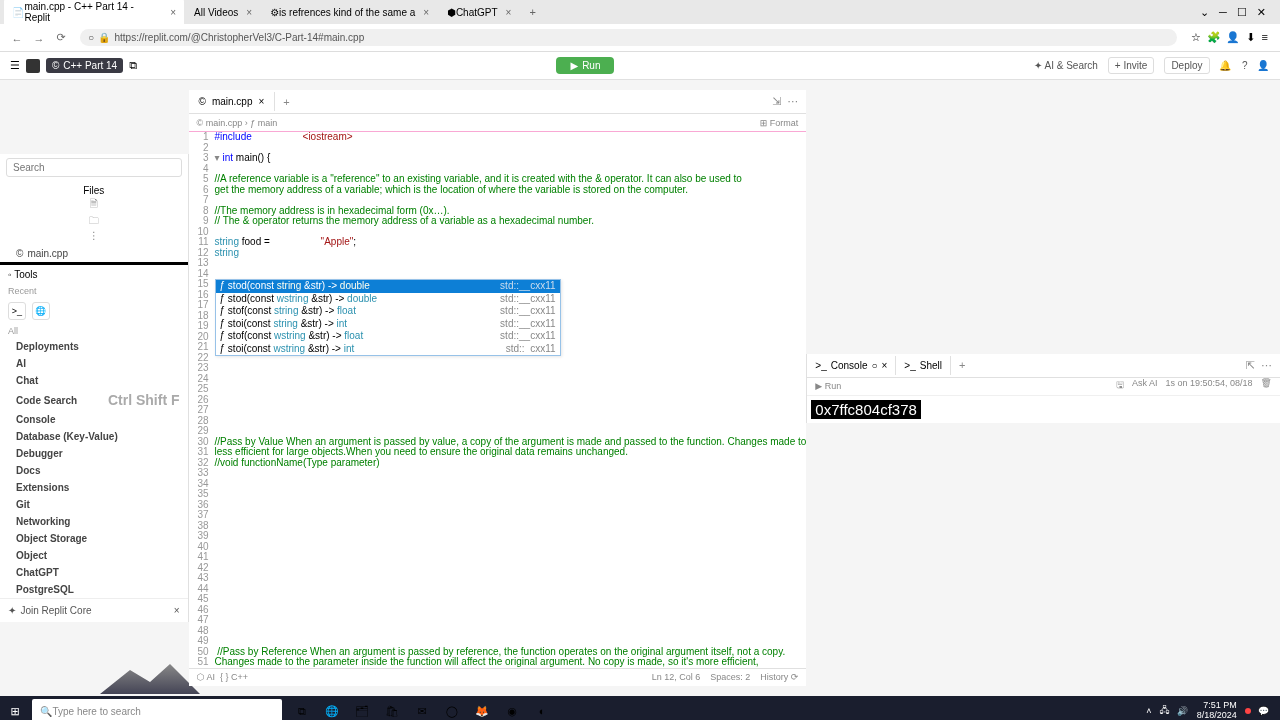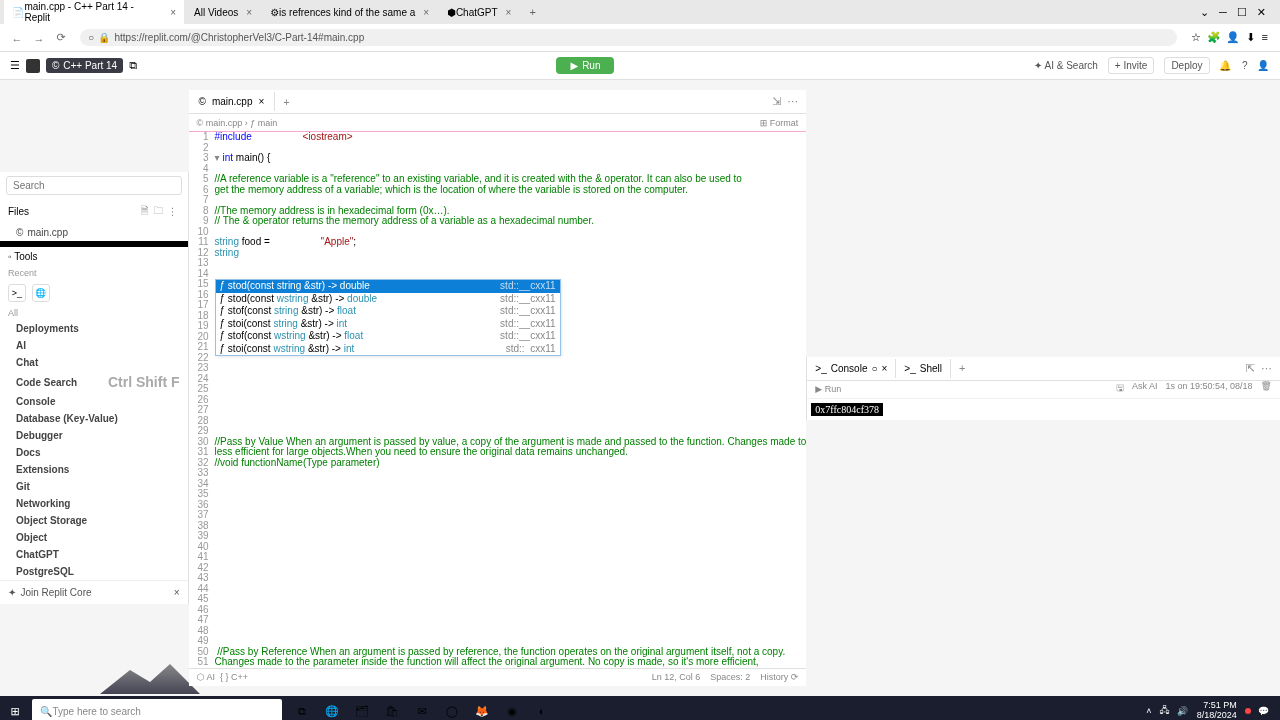--- a/index.html
+++ b/index.html
@@ -25,26 +25,26 @@
 .replit-header .proj { background: #3a3a44; color: #fff; padding: 2px 6px; border-radius: 3px; font-size: 10px; display: flex; align-items: center; gap: 4px; }
 .replit-header .run-btn { background: #4caf50; color: #fff; padding: 3px 14px; border-radius: 4px; font-size: 10px; margin: 0 auto; display: flex; align-items: center; gap: 4px; }
 .replit-header .right { display: flex; align-items: center; gap: 10px; font-size: 10px; color: #555; }
 .replit-header .right .hbtn { padding: 2px 6px; border: 1px solid #ddd; border-radius: 3px; }
 
 
 .workspace { display: flex; height: 616px; align-items: center; }
 .sidebar { width: 195px; background: #fff; border-right: 1px solid #e0e0e0; display: flex; flex-direction: column; }
 .sidebar .search { padding: 4px 6px; }
 .sidebar .search input { width: 100%; padding: 3px 6px; border: 1px solid #ddd; border-radius: 3px; font-size: 10px; }
-.sidebar .files-hdr { display: flex; align-items: center; padding: 4px 8px; font-size: 10px; }
+.sidebar .files-hdr { display: flex; align-items: center; padding: 4px 20px; font-size: 10px; flex-direction: column; }
 .sidebar .files-hdr .title { flex: 1; }
 .sidebar .files-hdr .icon { width: 14px; text-align: center; color: #888; }
 .sidebar .file-item { padding: 3px 8px 3px 16px; font-size: 10px; color: #444; display: flex; align-items: center; gap: 4px; }
 .sidebar .spacer { flex: 1; }
-.sidebar .tools-hdr { padding: 4px 8px; font-size: 10px; border-top: 6px solid #000000; }
+.sidebar .tools-hdr { padding: 4px 8px; font-size: 10px; border-top: 3px solid #000000; }
 .sidebar .tools-sub { padding: 2px 8px; font-size: 9px; color: #999; }
 .sidebar .tool-icons { display: flex; gap: 6px; padding: 4px 8px; }
 .sidebar .tool-icon { width: 18px; height: 18px; border: 1px solid #ddd; border-radius: 3px; display: flex; align-items: center; justify-content: center; font-size: 9px; }
 .sidebar .tool-item { padding: 3px 8px 3px 16px; font-size: 10px; color: #444; display: flex; align-items: center; font-weight: bold; }
 .sidebar .tool-item .sc { margin-left: auto; color: #aaa; font-size: 14px; }
 .sidebar .join { padding: 6px 8px; border-top: 1px solid #eee; font-size: 10px; color: #555; display: flex; align-items: center; gap: 4px; }
 
 
 .editor-area { flex: 1; display: flex; flex-direction: column; background: #fff; }
 .tabs-bar { height: 24px; display: flex; border-bottom: 1px solid #e0e0e0; align-items: center; }
@@ -80,21 +80,21 @@
 
 
 .console-panel { width: 490px; background: #fff; border-left: 1px solid #e0e0e0; display: flex; flex-direction: column; }
 .console-panel .ctabs { height: 24px; display: flex; border-bottom: 1px solid #e0e0e0; align-items: center; }
 .console-panel .ctab { padding: 4px 8px; font-size: 10px; border-right: 1px solid #e0e0e0; display: flex; align-items: center; gap: 4px; }
 .console-panel .add-ctab { padding: 0 8px; color: #888; }
 .console-panel .ctab-controls { margin-left: auto; display: flex; gap: 6px; padding: 0 8px; color: #888; }
 .console-panel .chdr { height: 18px; display: flex; align-items: center; padding: 0 8px; font-size: 9px; color: #888; border-bottom: 1px solid #f0f0f0; }
 .console-panel .chdr .right { margin-left: auto; display: flex; gap: 8px; }
 .console-panel .cout { flex: 1; padding: 4px; }
-.console-panel .cout .hexout { background: #000; color: #fff; font-family: Liberation Serif, serif; font-size: 10px; padding: 1px 4px; display: inline-block; }
+.console-panel .cout .hexout { background: #000; color: #fff; font-family: Liberation Sans, sans-serif; font-size: 15px; padding: 1px 4px; display: inline-block; }
 
 
 .taskbar { height: 30px; background: #1a1e2e; display: flex; align-items: center; position: relative; }
 .taskbar .start { width: 30px; height: 30px; display: flex; align-items: center; justify-content: center; color: #fff; }
 .taskbar .search-box { background: #fff; height: 24px; display: flex; align-items: center; padding: 0 8px; font-size: 10px; color: #888; width: 250px; border-radius: 2px; margin-left: 2px; }
 .taskbar .tb-icons { display: flex; gap: 2px; margin-left: 6px; }
 .taskbar .tb-icon { width: 28px; height: 30px; display: flex; align-items: center; justify-content: center; }
 .taskbar .tray { margin-left: auto; display: flex; align-items: center; gap: 8px; color: #fff; font-size: 9px; padding: 0 10px; }
 .taskbar .ndot { width: 6px; height: 6px; background: #f44; border-radius: 50%; display: inline-block; }
 .taskbar .clock { text-align: right; line-height: 1.1; }

